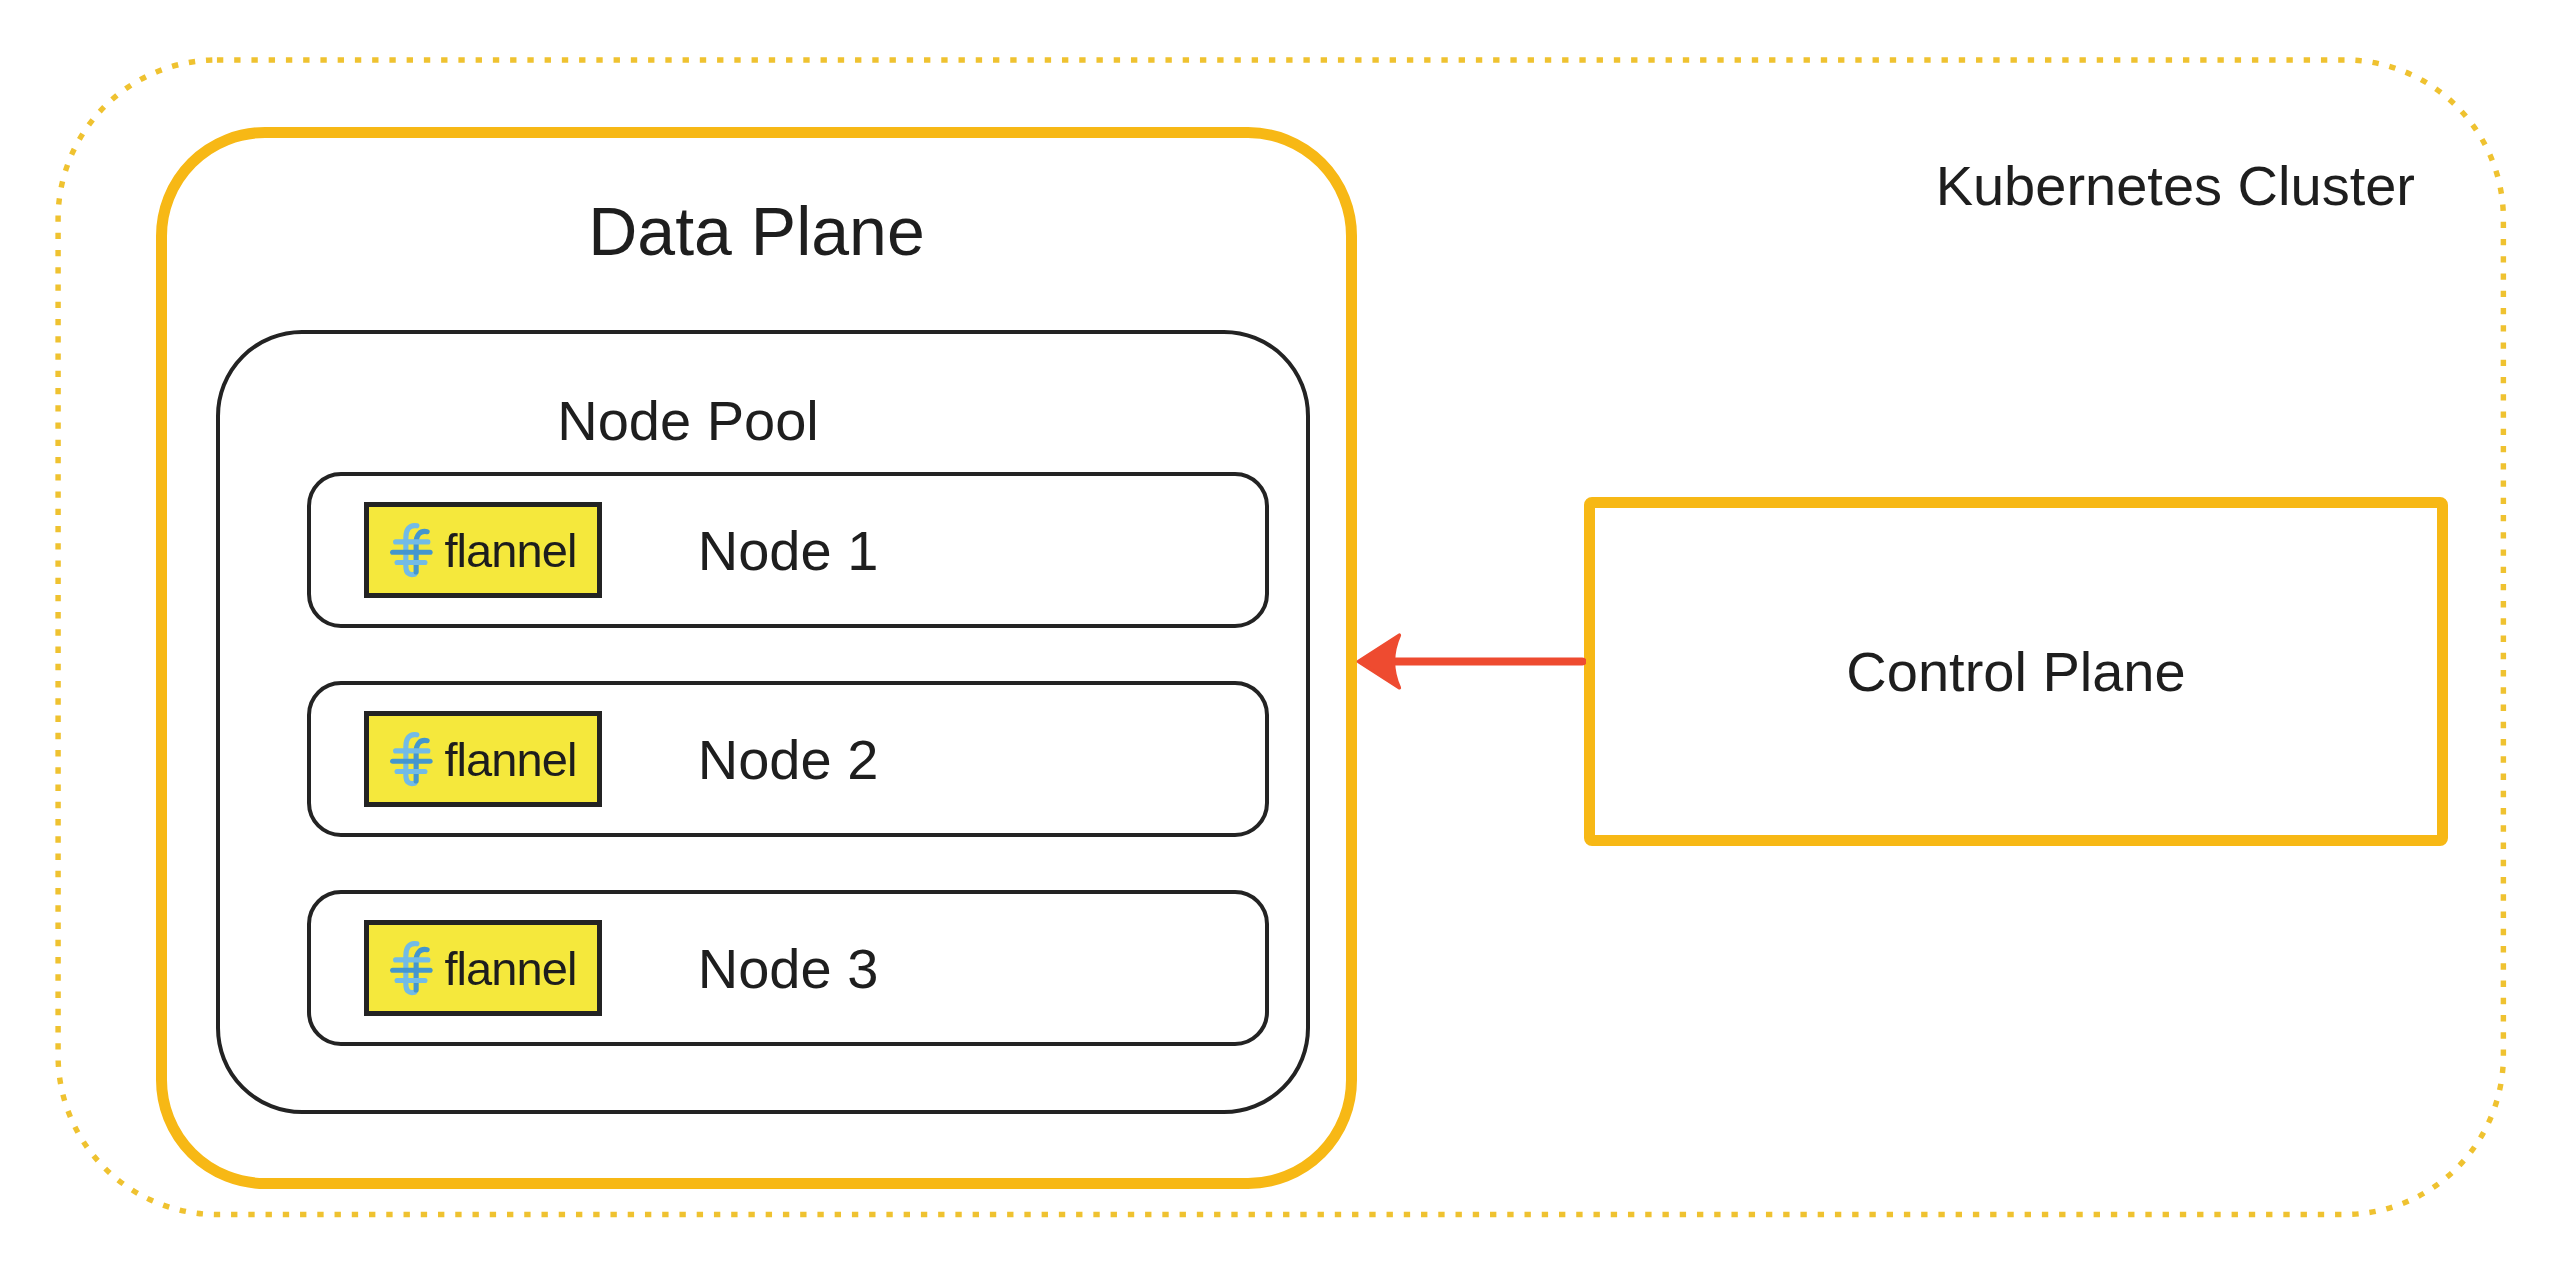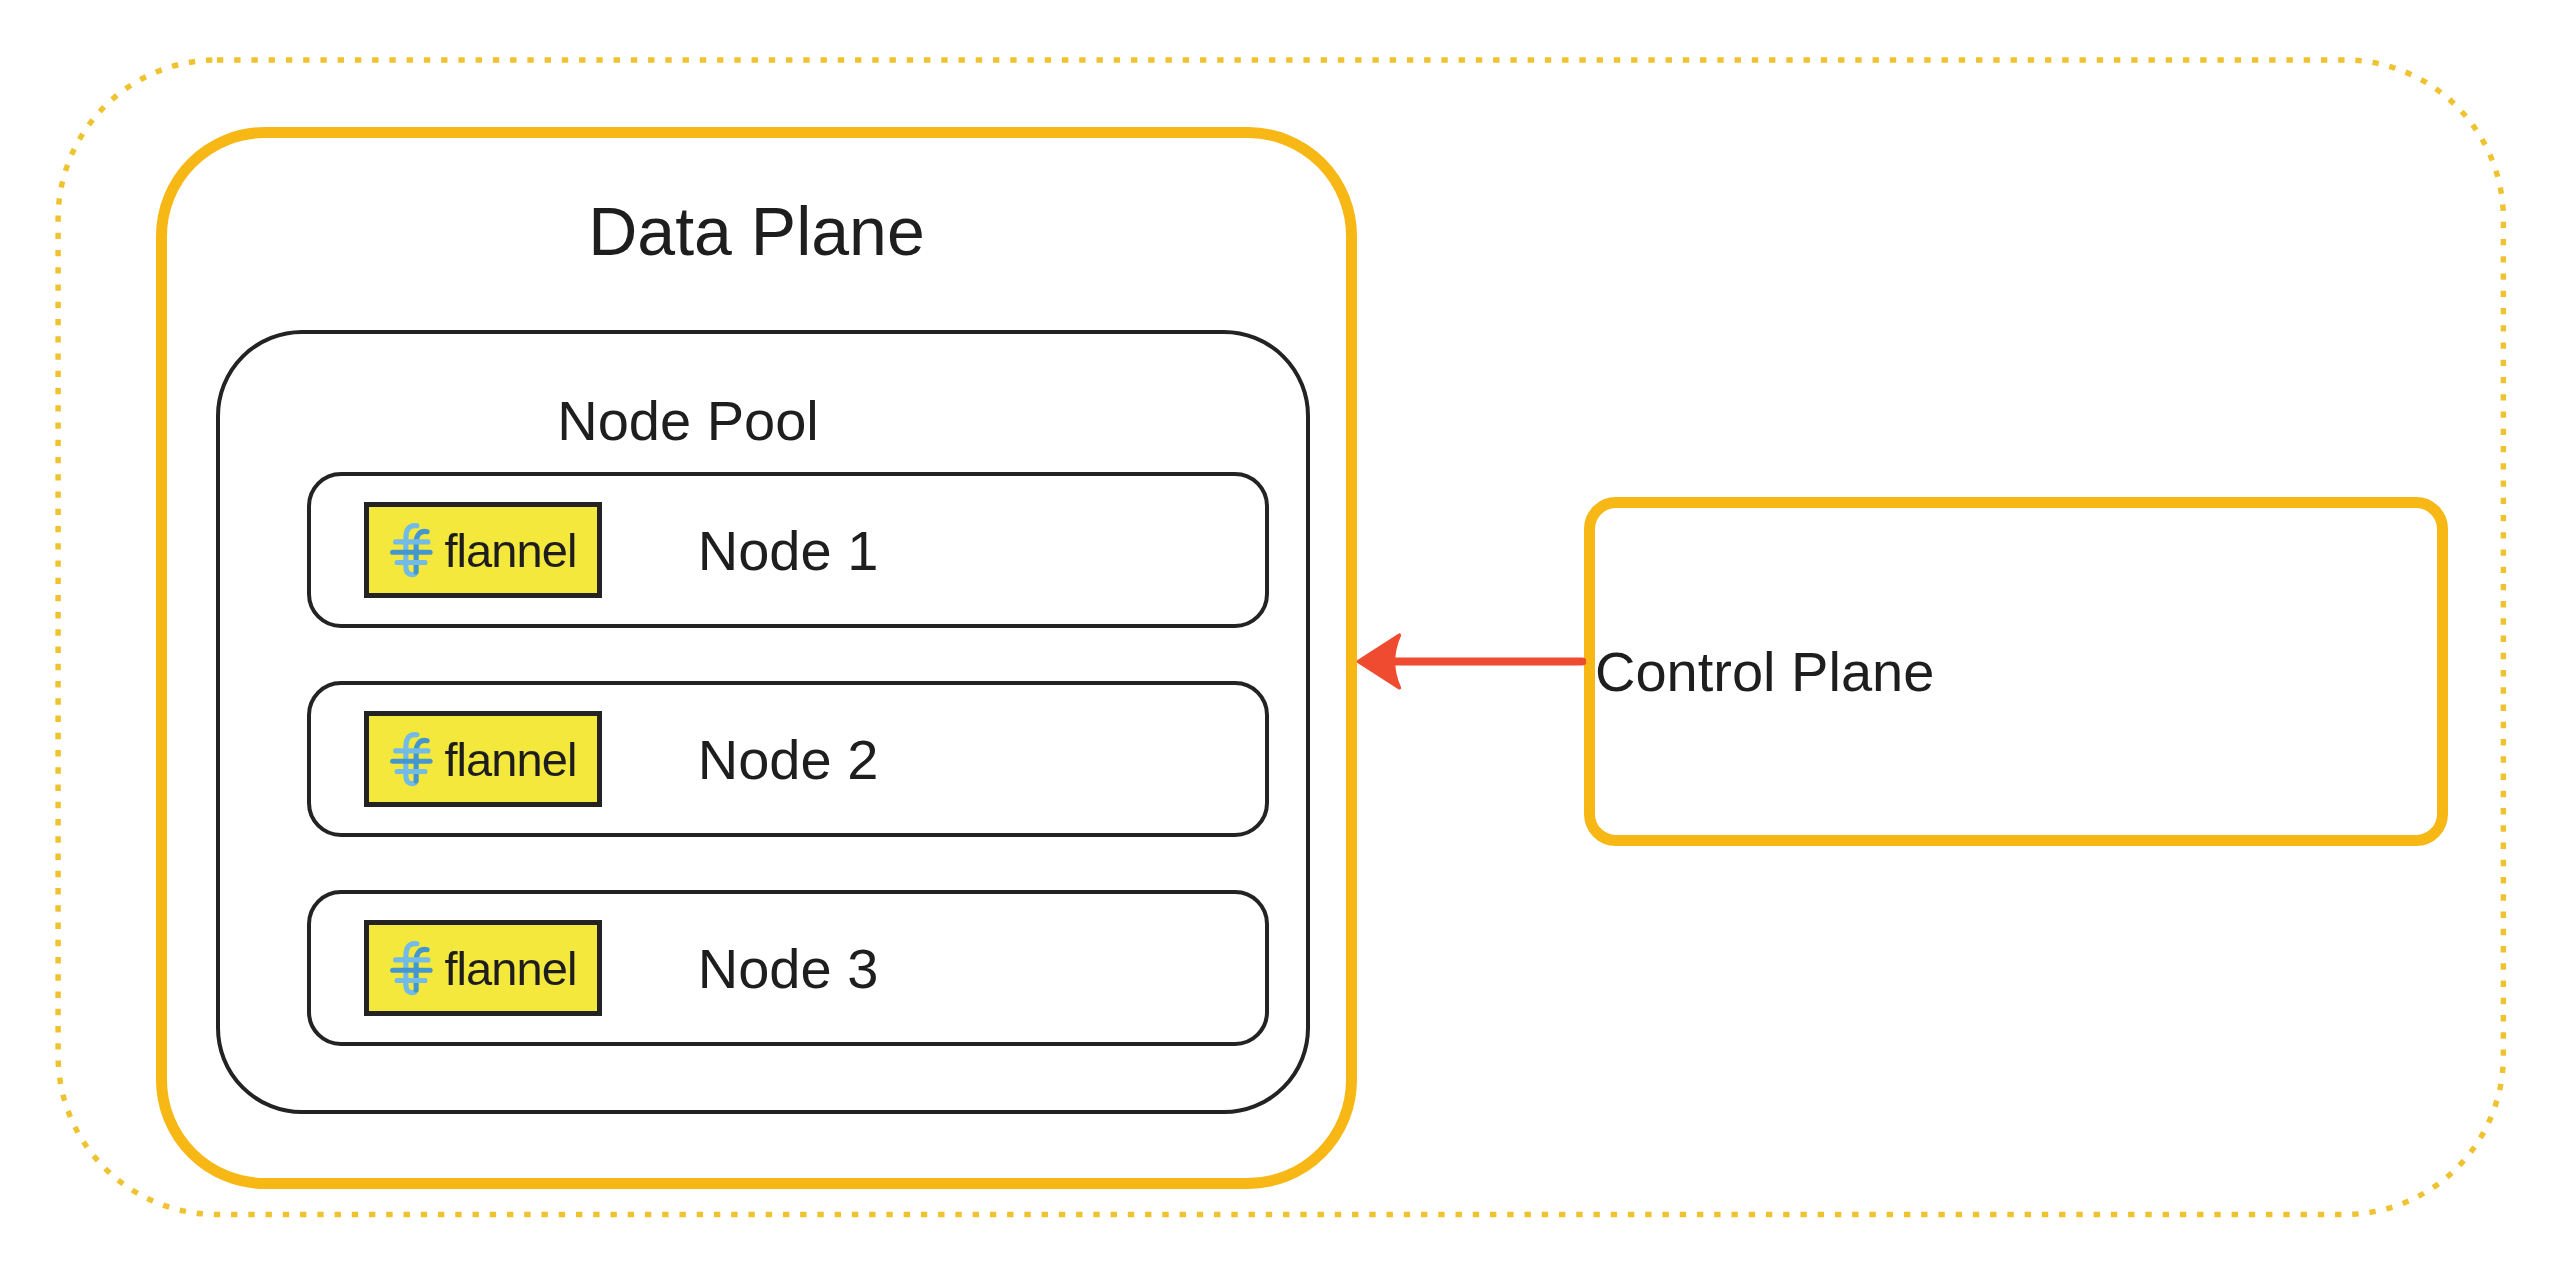--- a/index.html
+++ b/index.html
@@ -81,24 +81,24 @@
     color:#1d1d1d;
     letter-spacing:-0.9px;
   }
   .flannel-logo{width:44px;height:62px;flex:0 0 auto;}
   .flannel-logo .lf{stroke:var(--color-logo_blue_light,#72bbe6);}
   .flannel-logo .df{stroke:var(--color-logo_blue,#4496ce);}
   .flannel-logo path{fill:none;stroke-width:7;stroke-linecap:round;}
   .control-plane{
     left:1584px;top:497px;width:864px;height:349px;
     border:11.8px solid var(--color-gold_solid,#f7b815);
-    border-radius:32px;
+    border-radius:8px;
     box-sizing:border-box;
     background:#ffffff;
-    display:flex;align-items:center;justify-content:flex-start;
+    display:flex;align-items:center;justify-content:center;
   }
   .control-plane-label{font-size:56px;}
   .arrow-svg{left:1354px;top:626px;width:232px;height:71px;}
   .arrow-line{
     stroke:var(--color-arrow_red,#ee4b30);
     stroke-width:9;stroke-linecap:round;
   }
   .arrow-head{
     fill:var(--color-arrow_red,#ee4b30);
     stroke:var(--color-arrow_red,#ee4b30);
@@ -107,20 +107,21 @@
 </style>
 </head>
 <body>
 
 <div class="canvas">
 
   <svg class="abs cluster-svg" viewBox="0 0 2838 1409">
     <rect x="64" y="66" width="2694" height="1272" rx="175" ry="175"></rect>
   </svg>
 
+  <div class="abs cluster-label">Kubernetes Cluster</div>
 
   <div class="abs data-plane"></div>
   <div class="abs data-plane-label">Data Plane</div>
 
   <div class="abs node-pool"></div>
   <div class="abs node-pool-label">Node Pool</div>
 
   <div class="abs node node-1">
     <div class="node-label">Node 1</div>
     <div class="flannel-badge">

